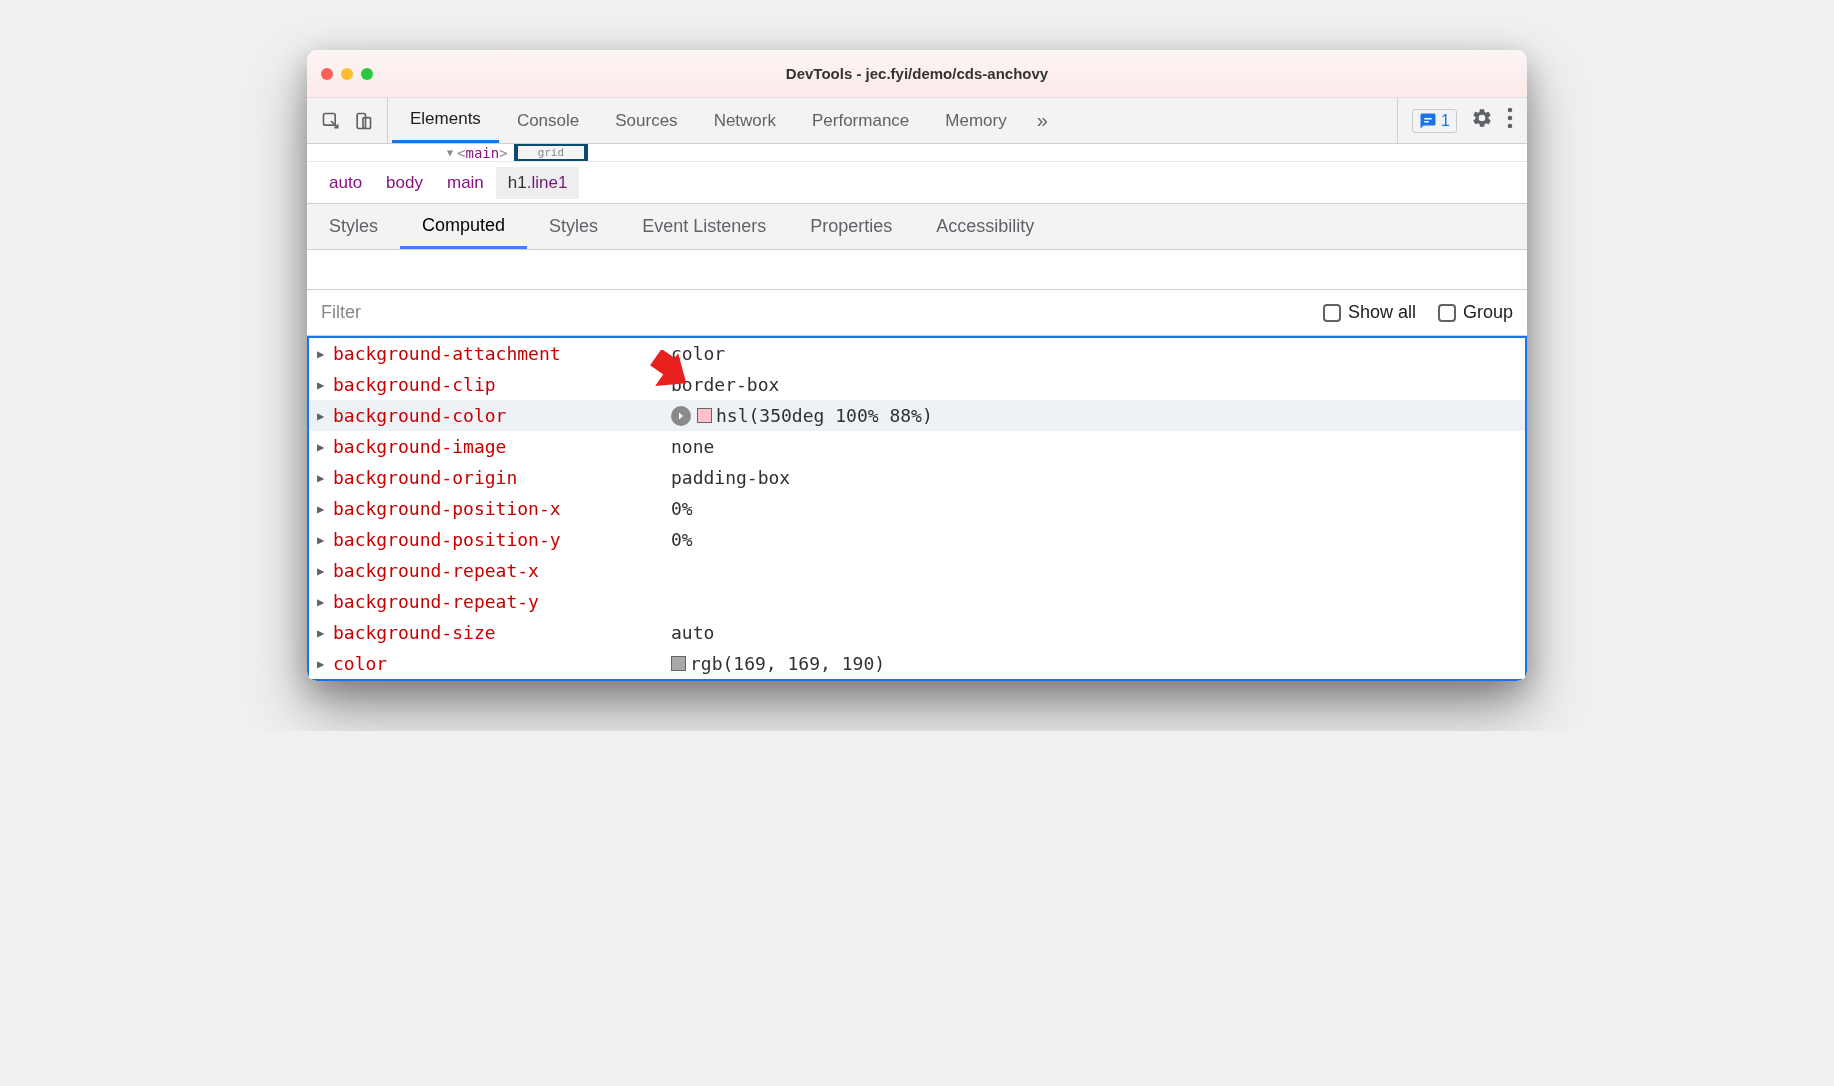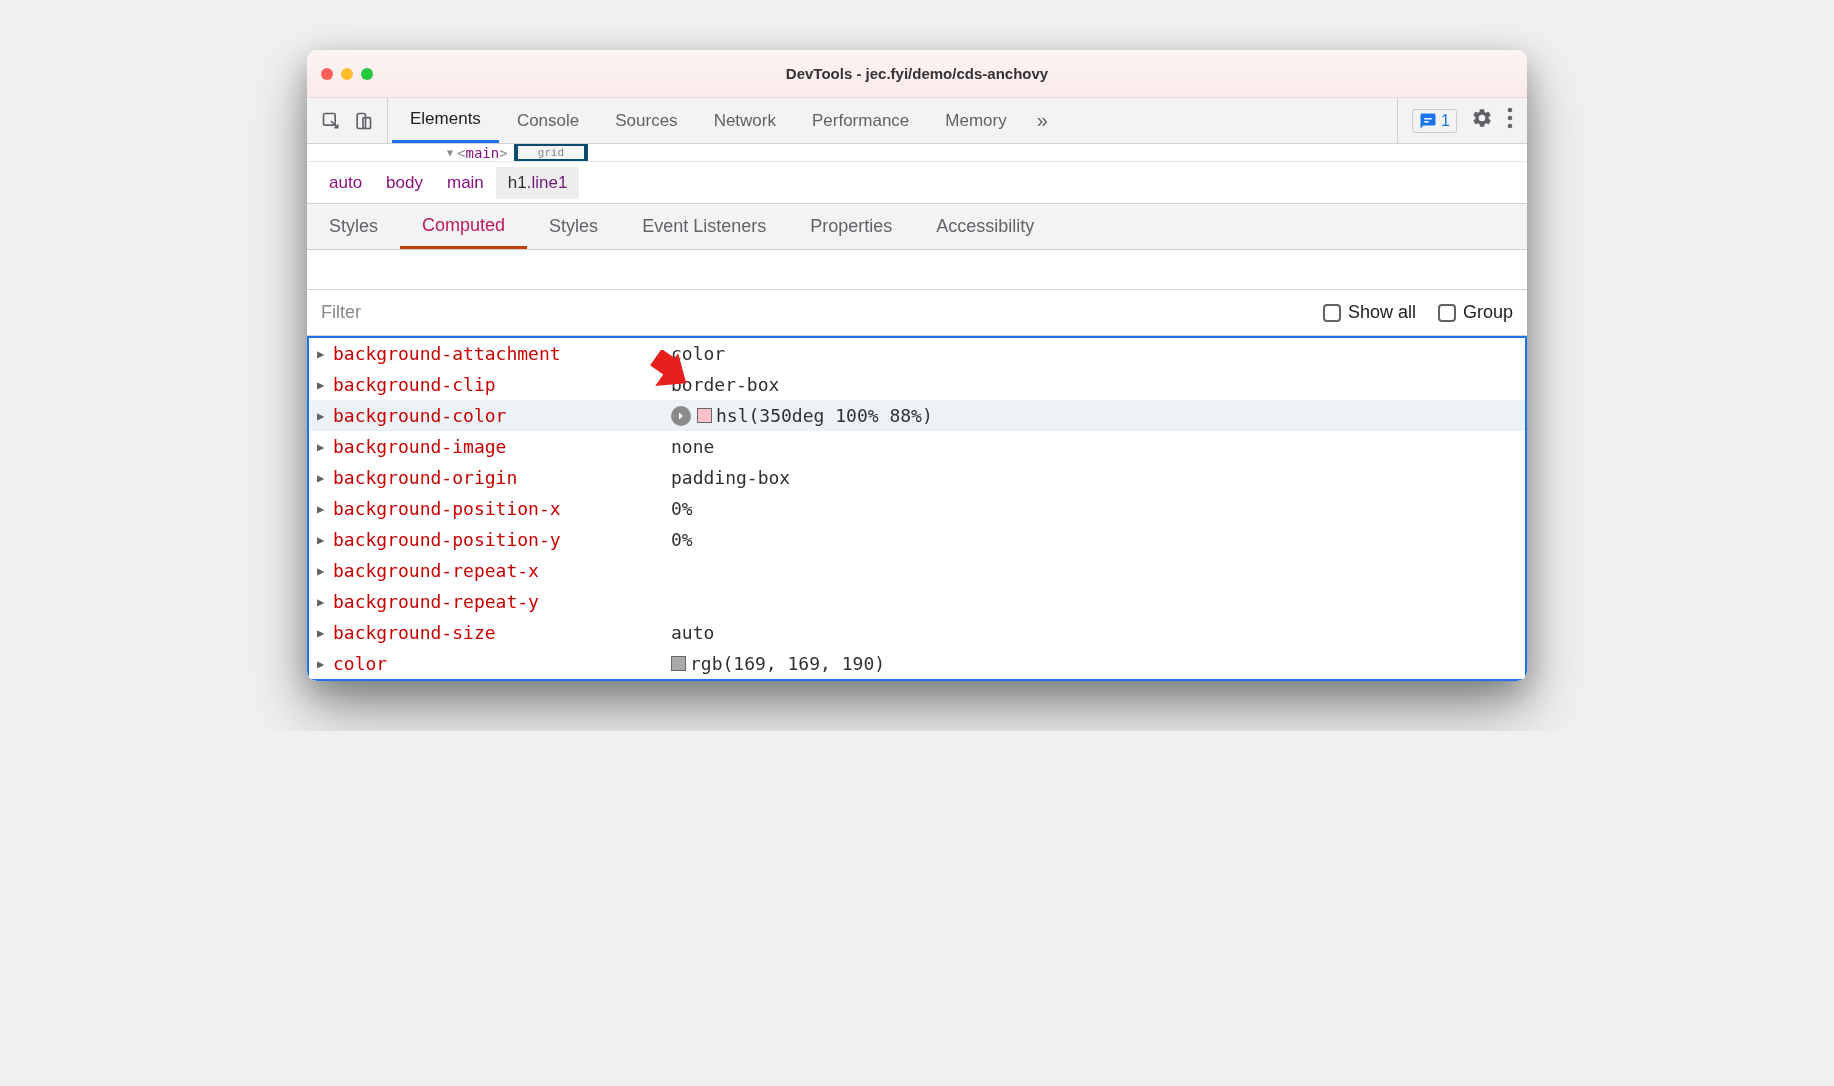--- a/index.html
+++ b/index.html
@@ -88,21 +88,21 @@
     .sub-tabs {
       display: flex;
       align-items: stretch;
       height: 46px;
       background: #f3f3f3;
       border-bottom: 1px solid #d0d0d0;
       font-size: 18px;
       color: #5f6368;
     }
     .sub-tab { display: flex; align-items: center; padding: 0 22px; cursor: pointer; }
-    .sub-tab.active { color: #be185d; font-weight: 500; border-bottom: 3px solid #c2410c; text-align: center; }
+    .sub-tab.active { color: #000000; font-weight: 500; border-bottom: 3px solid #3b82f6; text-align: center; }
     .spacer { height: 40px; border-bottom: 1px solid #d0d0d0; background: #fff;}
     .filter-row {
       display: flex;
       align-items: center;
       height: 46px;
       border-bottom: 1px solid #d0d0d0;
       background: #fff;
       padding: 0 14px;
       font-size: 18px;
       color: #888;

